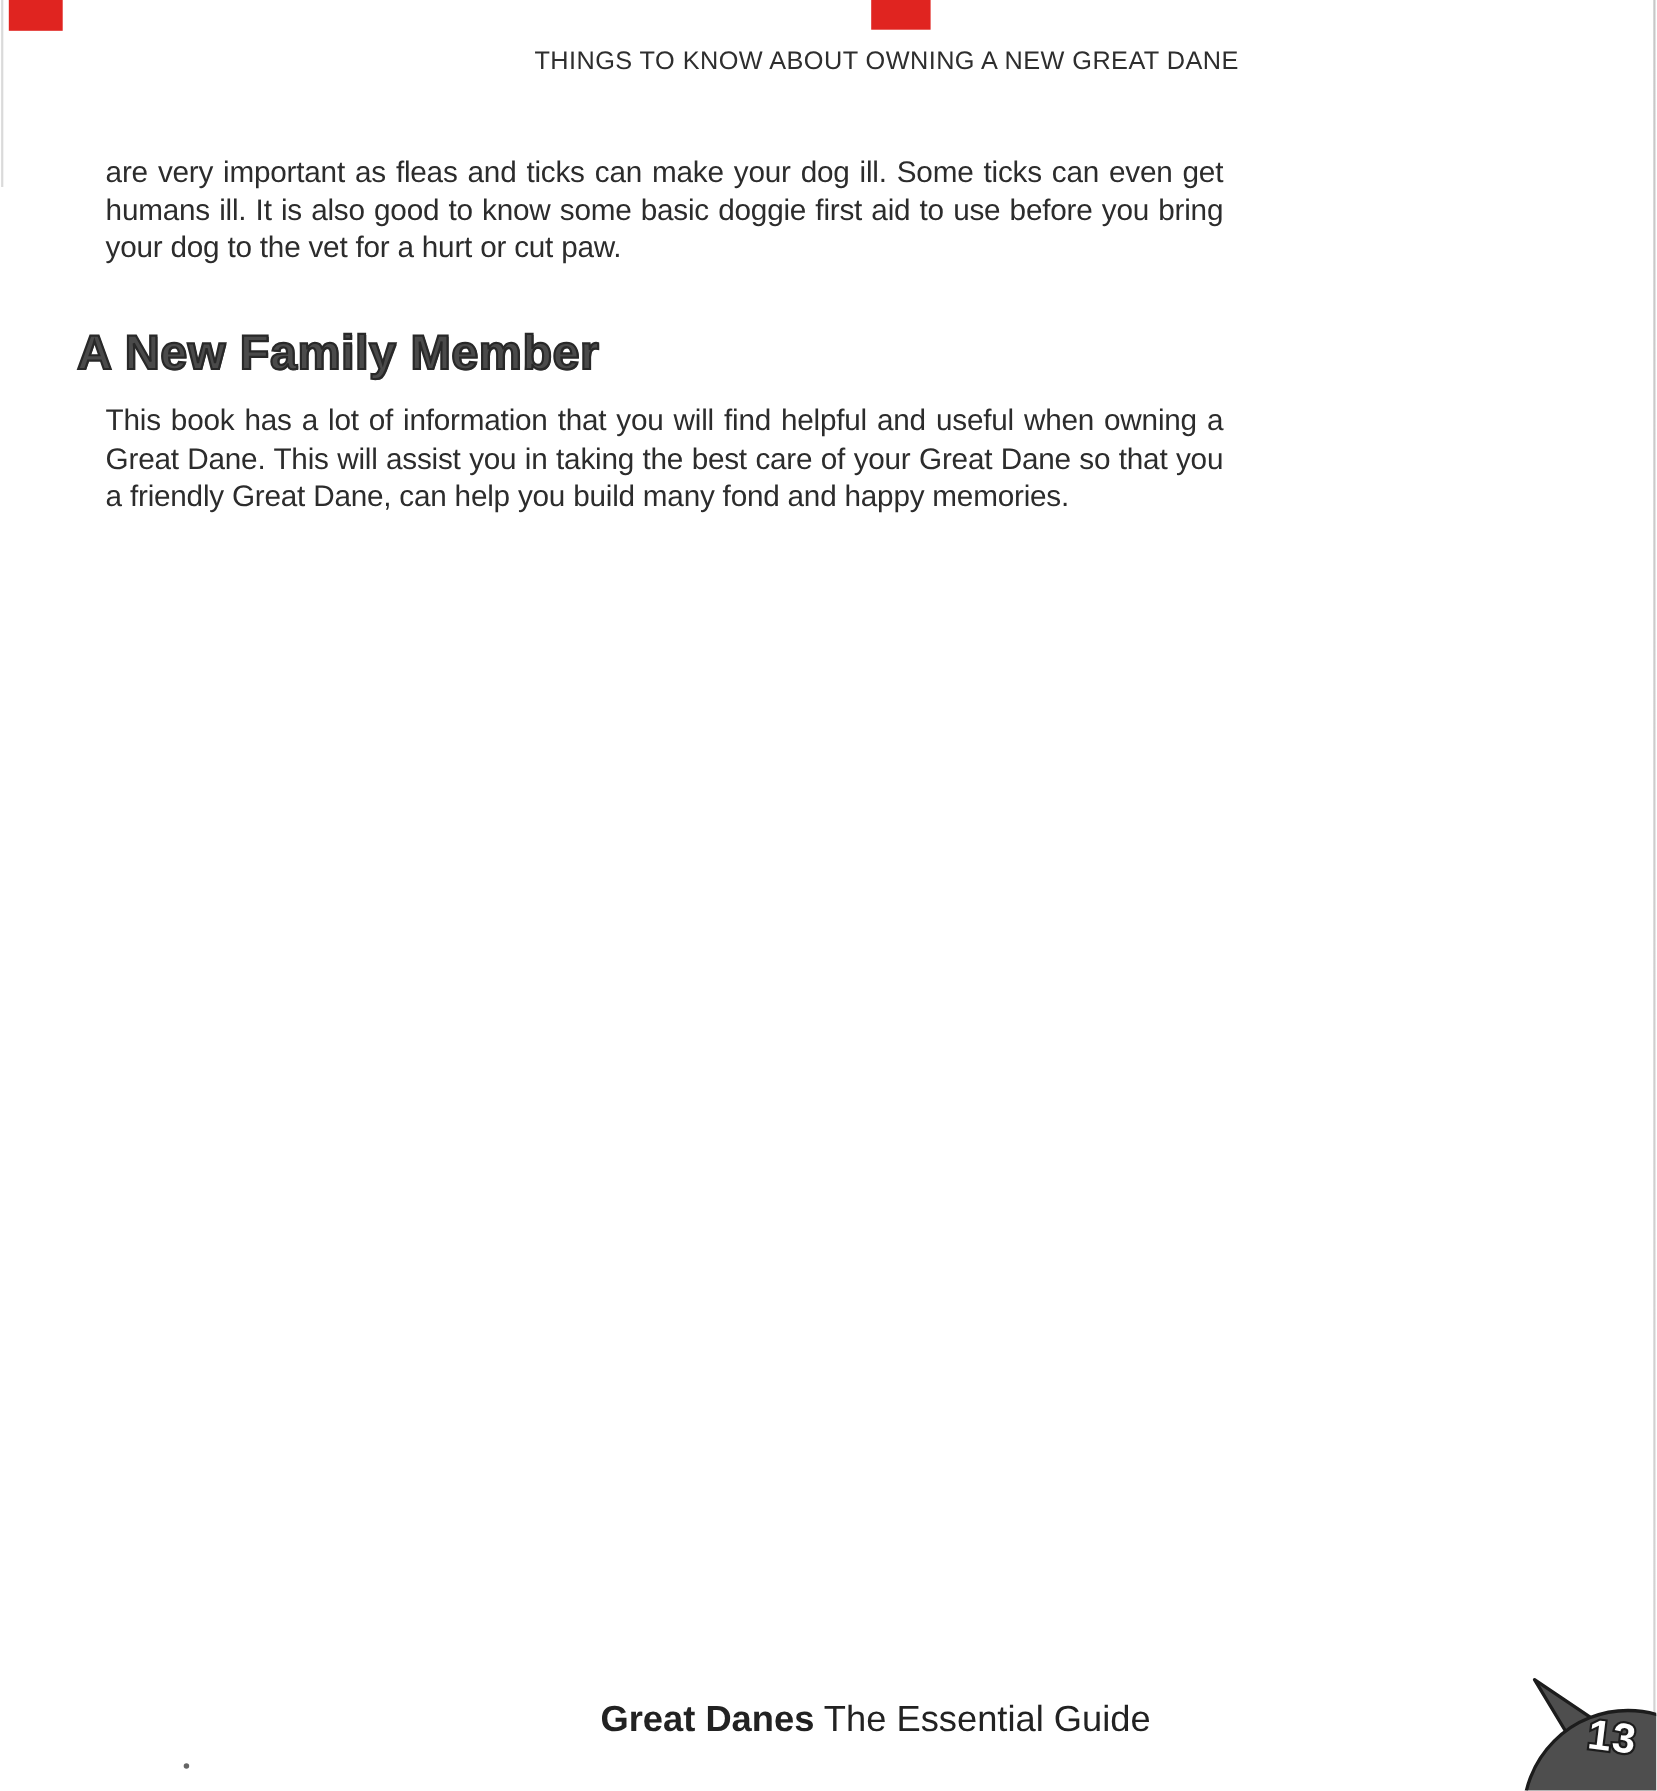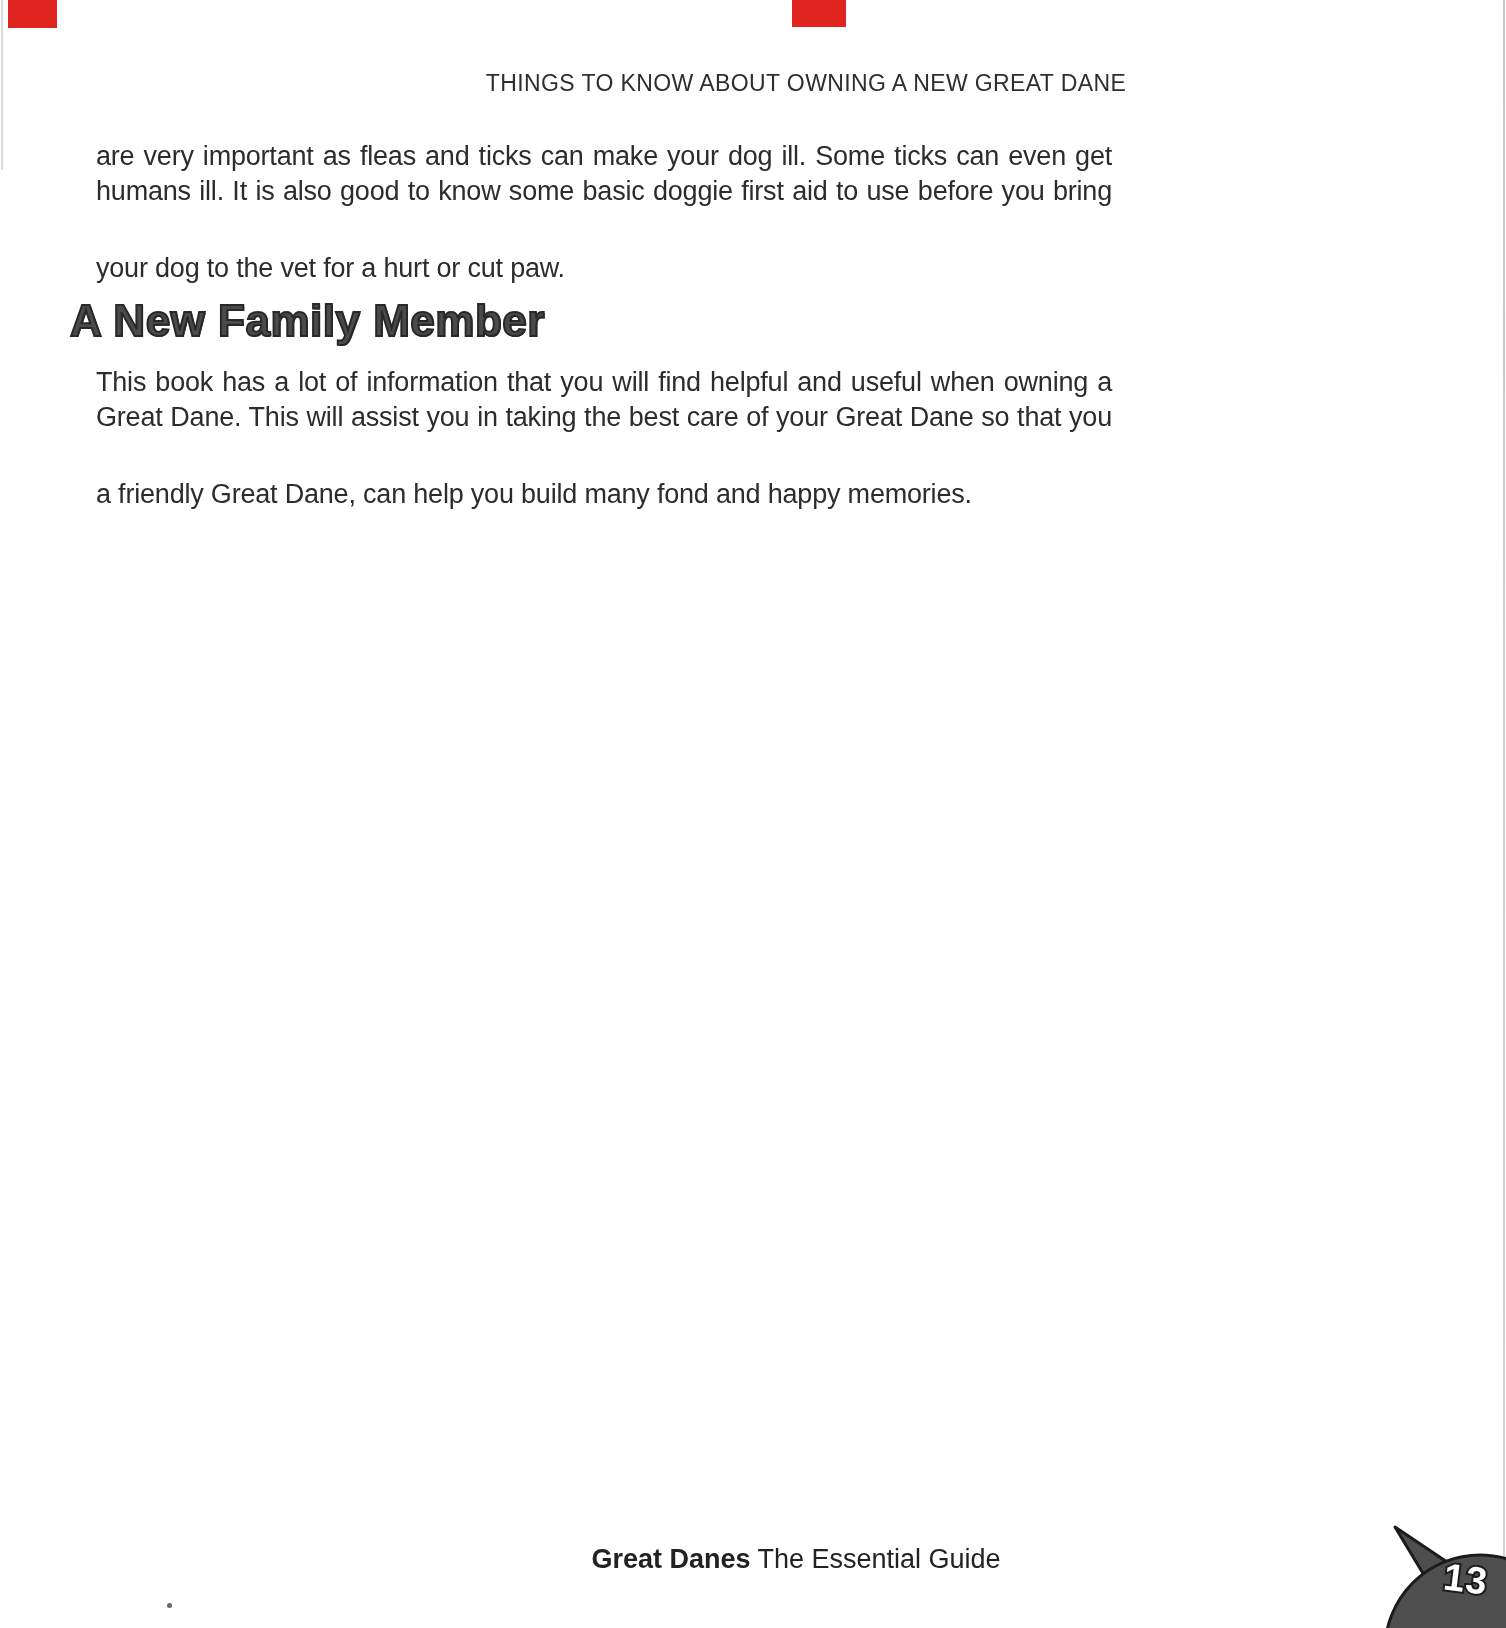--- a/index.html
+++ b/index.html
@@ -7,53 +7,53 @@
     position:relative;
     width:1506px; height:1628px;
     background:#ffffff;
     overflow:hidden;
     font-family:"Liberation Sans", sans-serif;
     color:#2c2c2c;
   }
 
   
   .running-header {
-    position:absolute; top:70px; left:106px; right:0;
+    position:absolute; top:42px; left:106px; right:0;
     text-align:center;
     font-size:23px; letter-spacing:0.4px;
     color:#2e2e2e;
   }
 
   
   .para {
     position:absolute; left:96px; width:1016px;
     font-size:27px; letter-spacing:-0.2px; color:#2c2c2c;
   }
   .para > div {
     line-height:34.5px;
     text-align:justify;
     text-align-last:justify;
   }
-  .para > div:last-child { text-align-last:left;margin-top:43px; }
+  .para > div:last-child { text-align-last:left; }
   #para-1 { top:139px; }
   #para-2 { top:365px; }
 
   
   .section-heading {
     position:absolute; top:292px; left:66px;
     font-size:44px; font-weight:bold; letter-spacing:0.5px;
     color:#4a4a4a;
     -webkit-text-stroke:2px #282828;
     text-shadow:1px 1px 0 #303030;
   }
 
   
   .footer {
     position:absolute; top:1544px; left:86px; right:0;
-    text-align:center; font-size:27px; color:#222222;
+    text-align:center; font-size:33px; color:#222222;
   }
   .footer .bold { font-weight:bold; }
 
   
   .red-tab { position:absolute; top:0; background:#e02420; }
   #red-tab-left  { left:8px;   width:49px; height:28px; }
   #red-tab-mid   { left:792px; width:54px; height:27px; }
 
   
   .edge-line-right {

